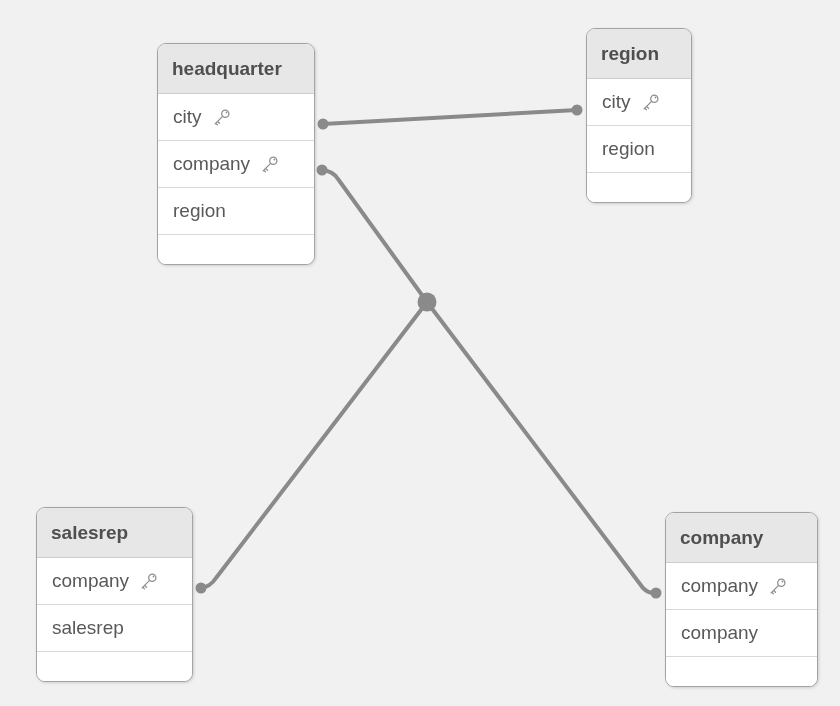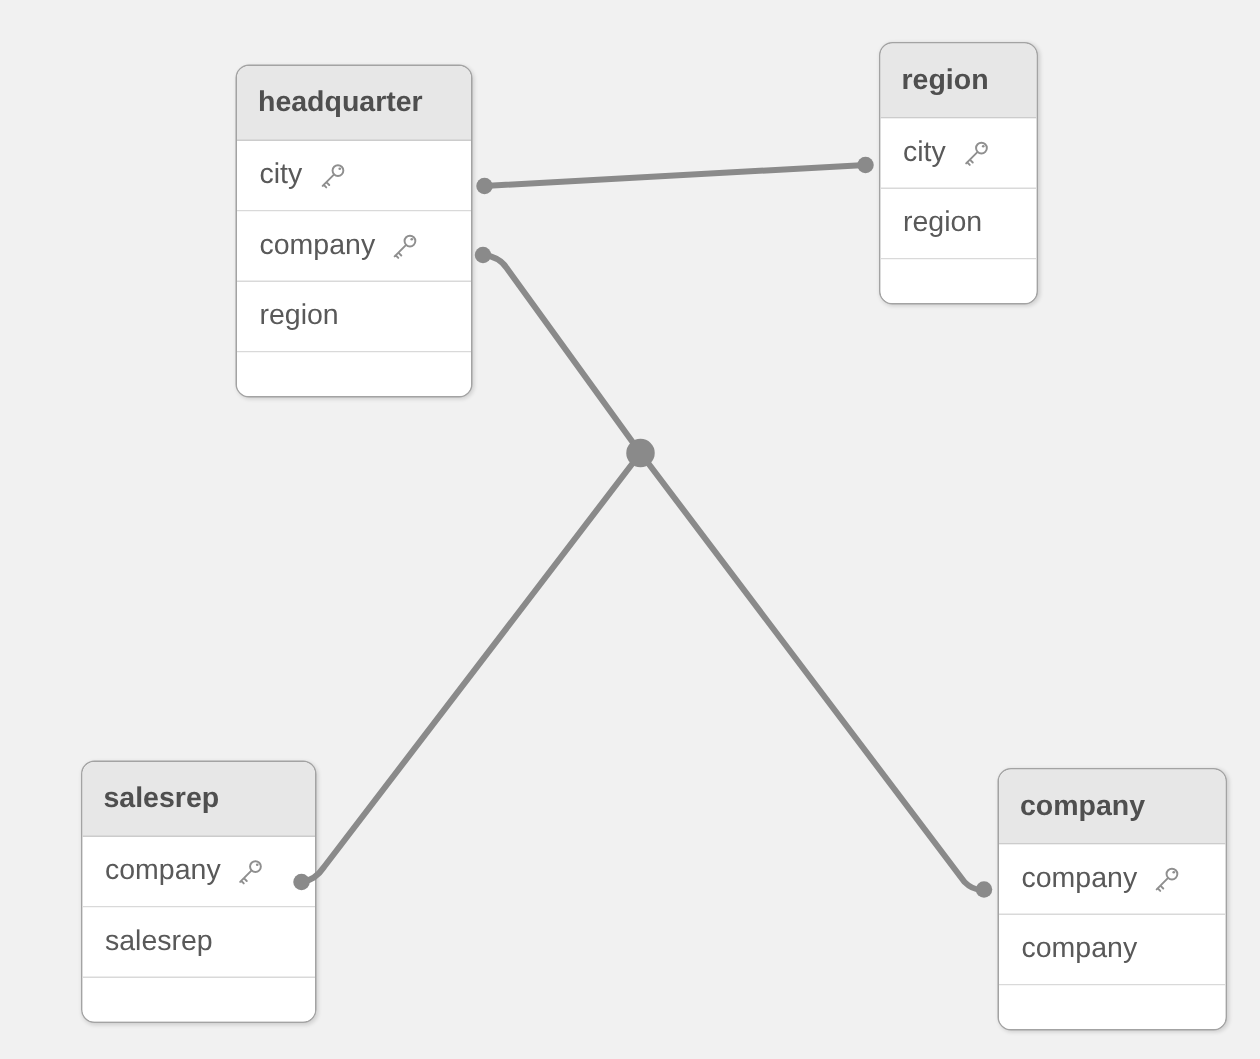--- a/index.html
+++ b/index.html
@@ -141,21 +141,21 @@
       <path class="k-stroke" d="M11.6 9.4 L4.1 16.9 M6.6 14.4 l1.9 1.9 M4.8 16.2 l1.7 1.7"></path>
     </svg>
   </div>
         <div class="table-row">
     <span class="field-label">region</span>
 
   </div>
       </div>
     <div class="table-footer"></div>
   </div>
-    <div class="table" style="left: 36px; top: 507px; width: 157px; margin-left: 18px;">
+    <div class="table" style="left: 36px; top: 507px; width: 157px;">
     <div class="table-header">salesrep</div>
     <div class="table-body">
         <div class="table-row">
     <span class="field-label">company</span>
     <svg class="key-icon" viewBox="0 0 21 21">
       <circle class="k-stroke" cx="14.3" cy="6.7" r="3.6"></circle>
       <circle class="k-hole" cx="15.5" cy="5.5" r="0.9"></circle>
       <path class="k-stroke" d="M11.6 9.4 L4.1 16.9 M6.6 14.4 l1.9 1.9 M4.8 16.2 l1.7 1.7"></path>
     </svg>
   </div>

